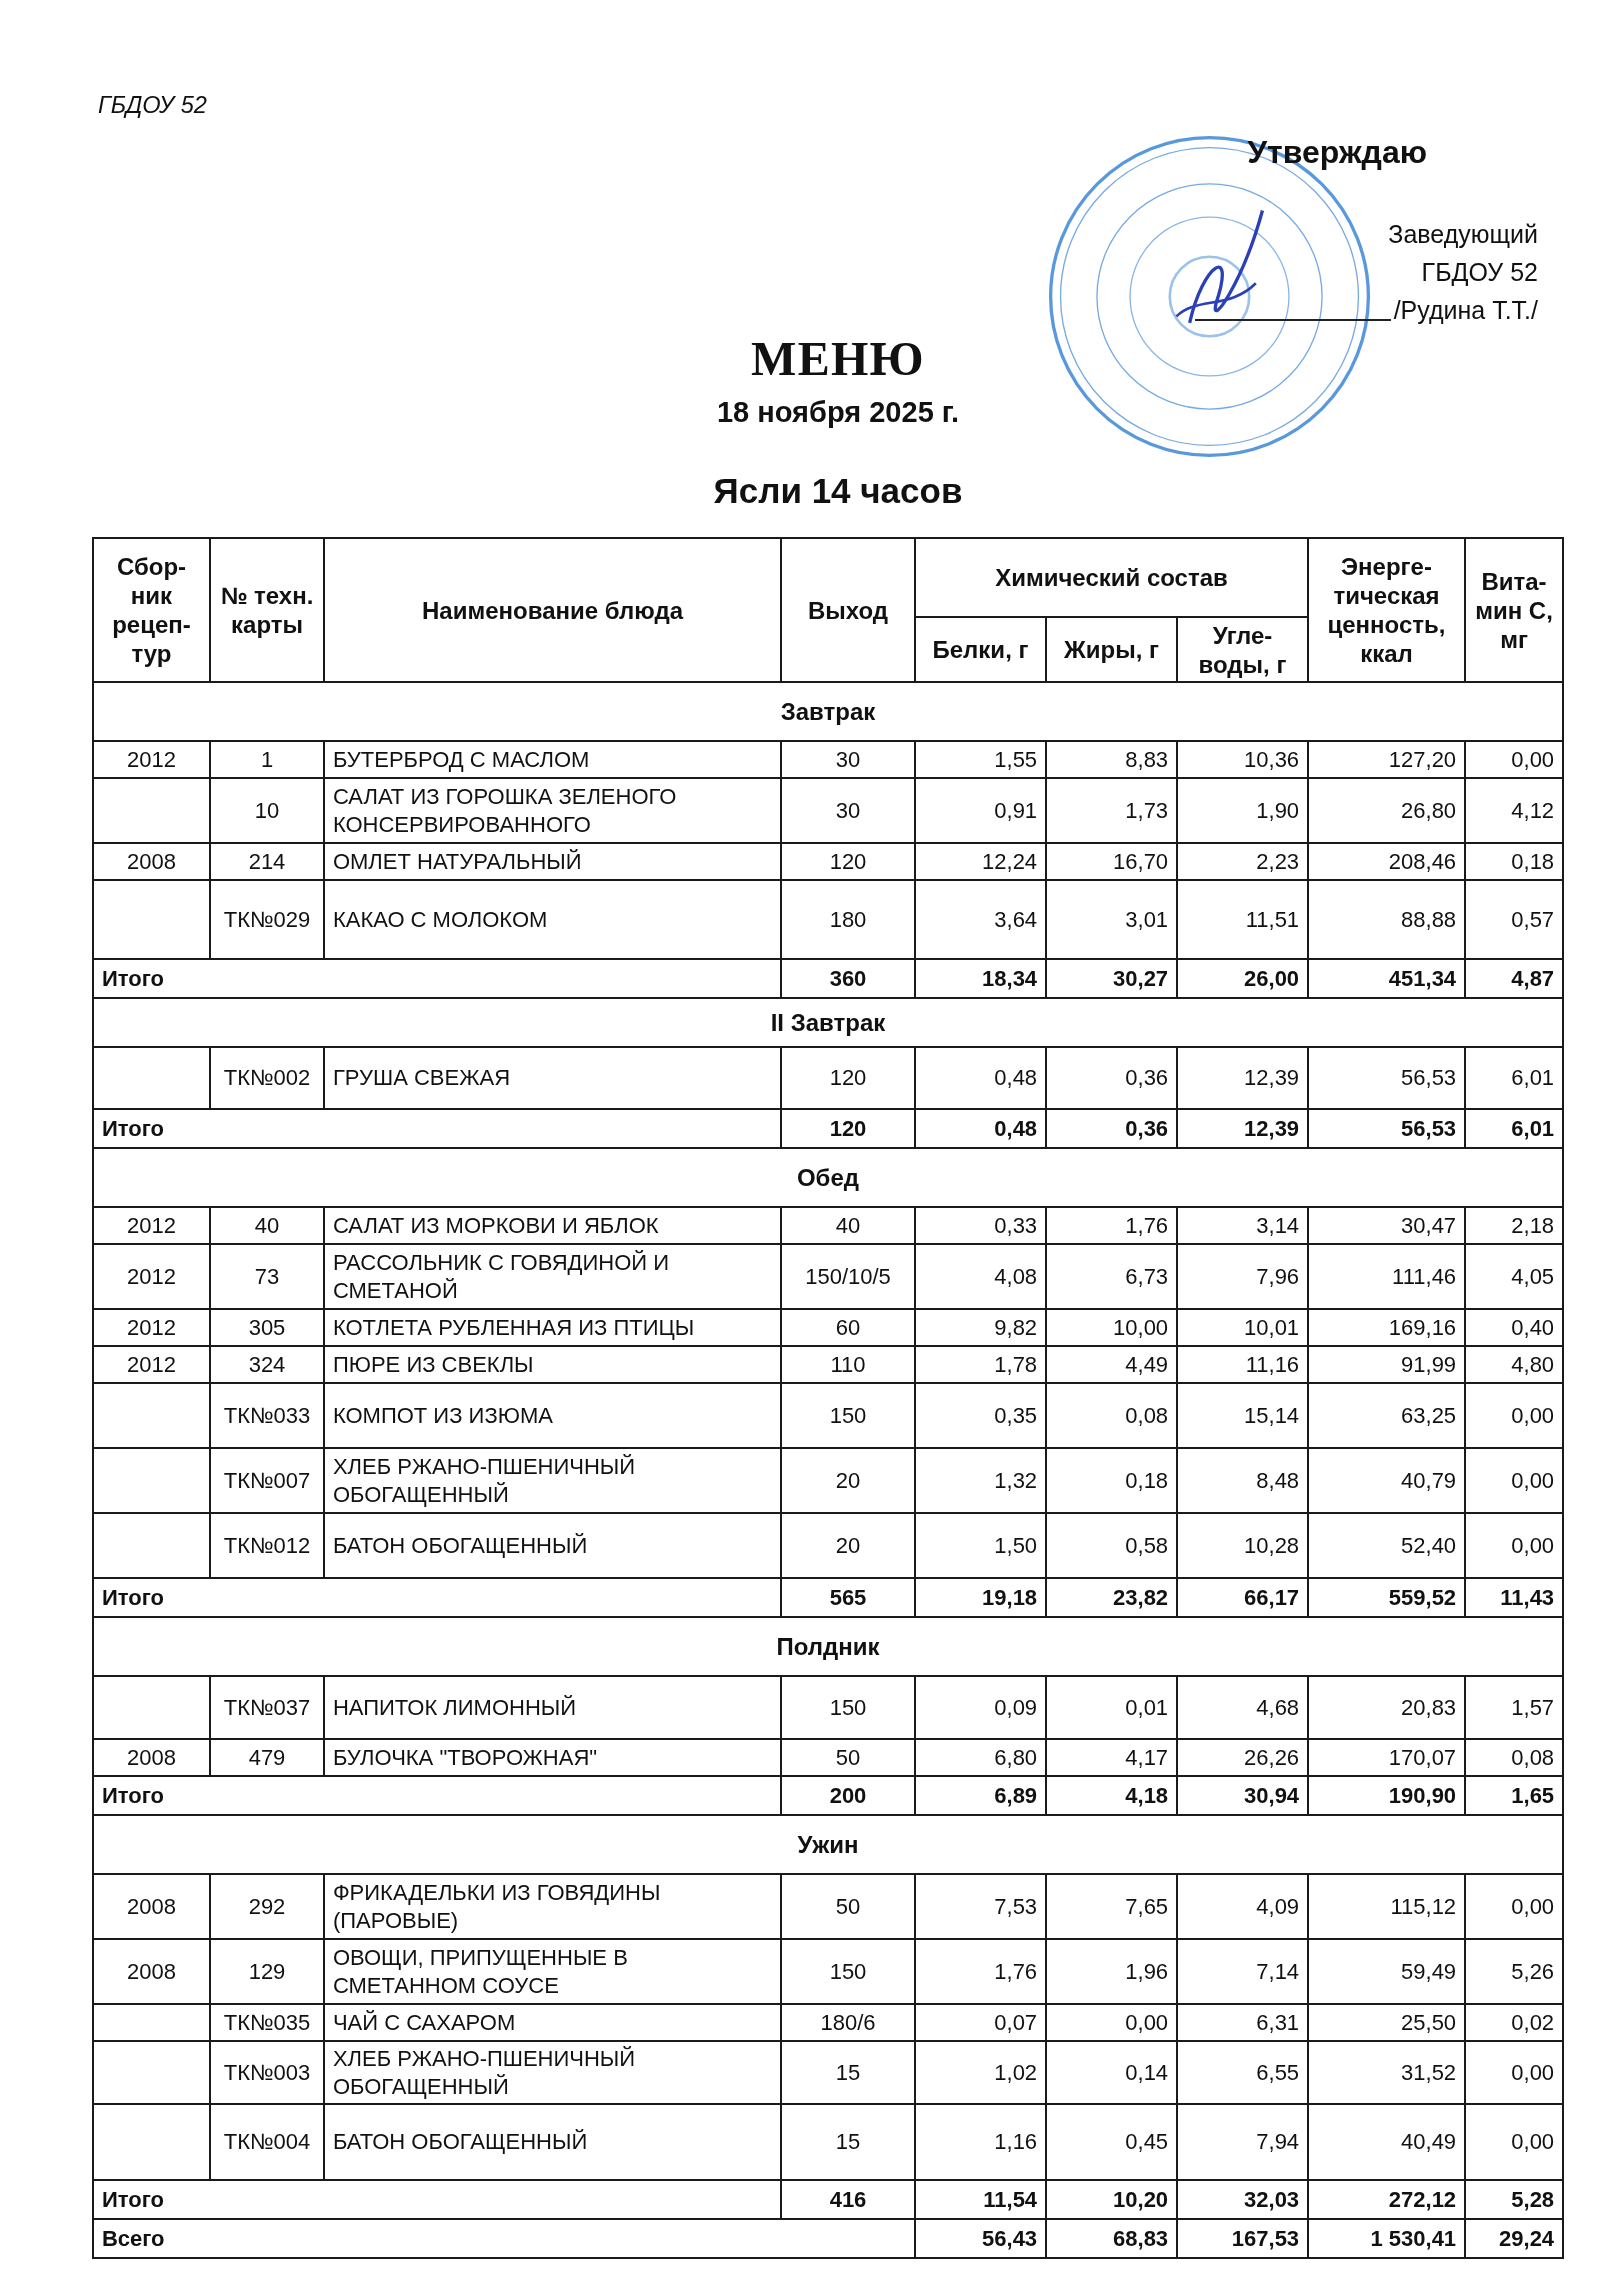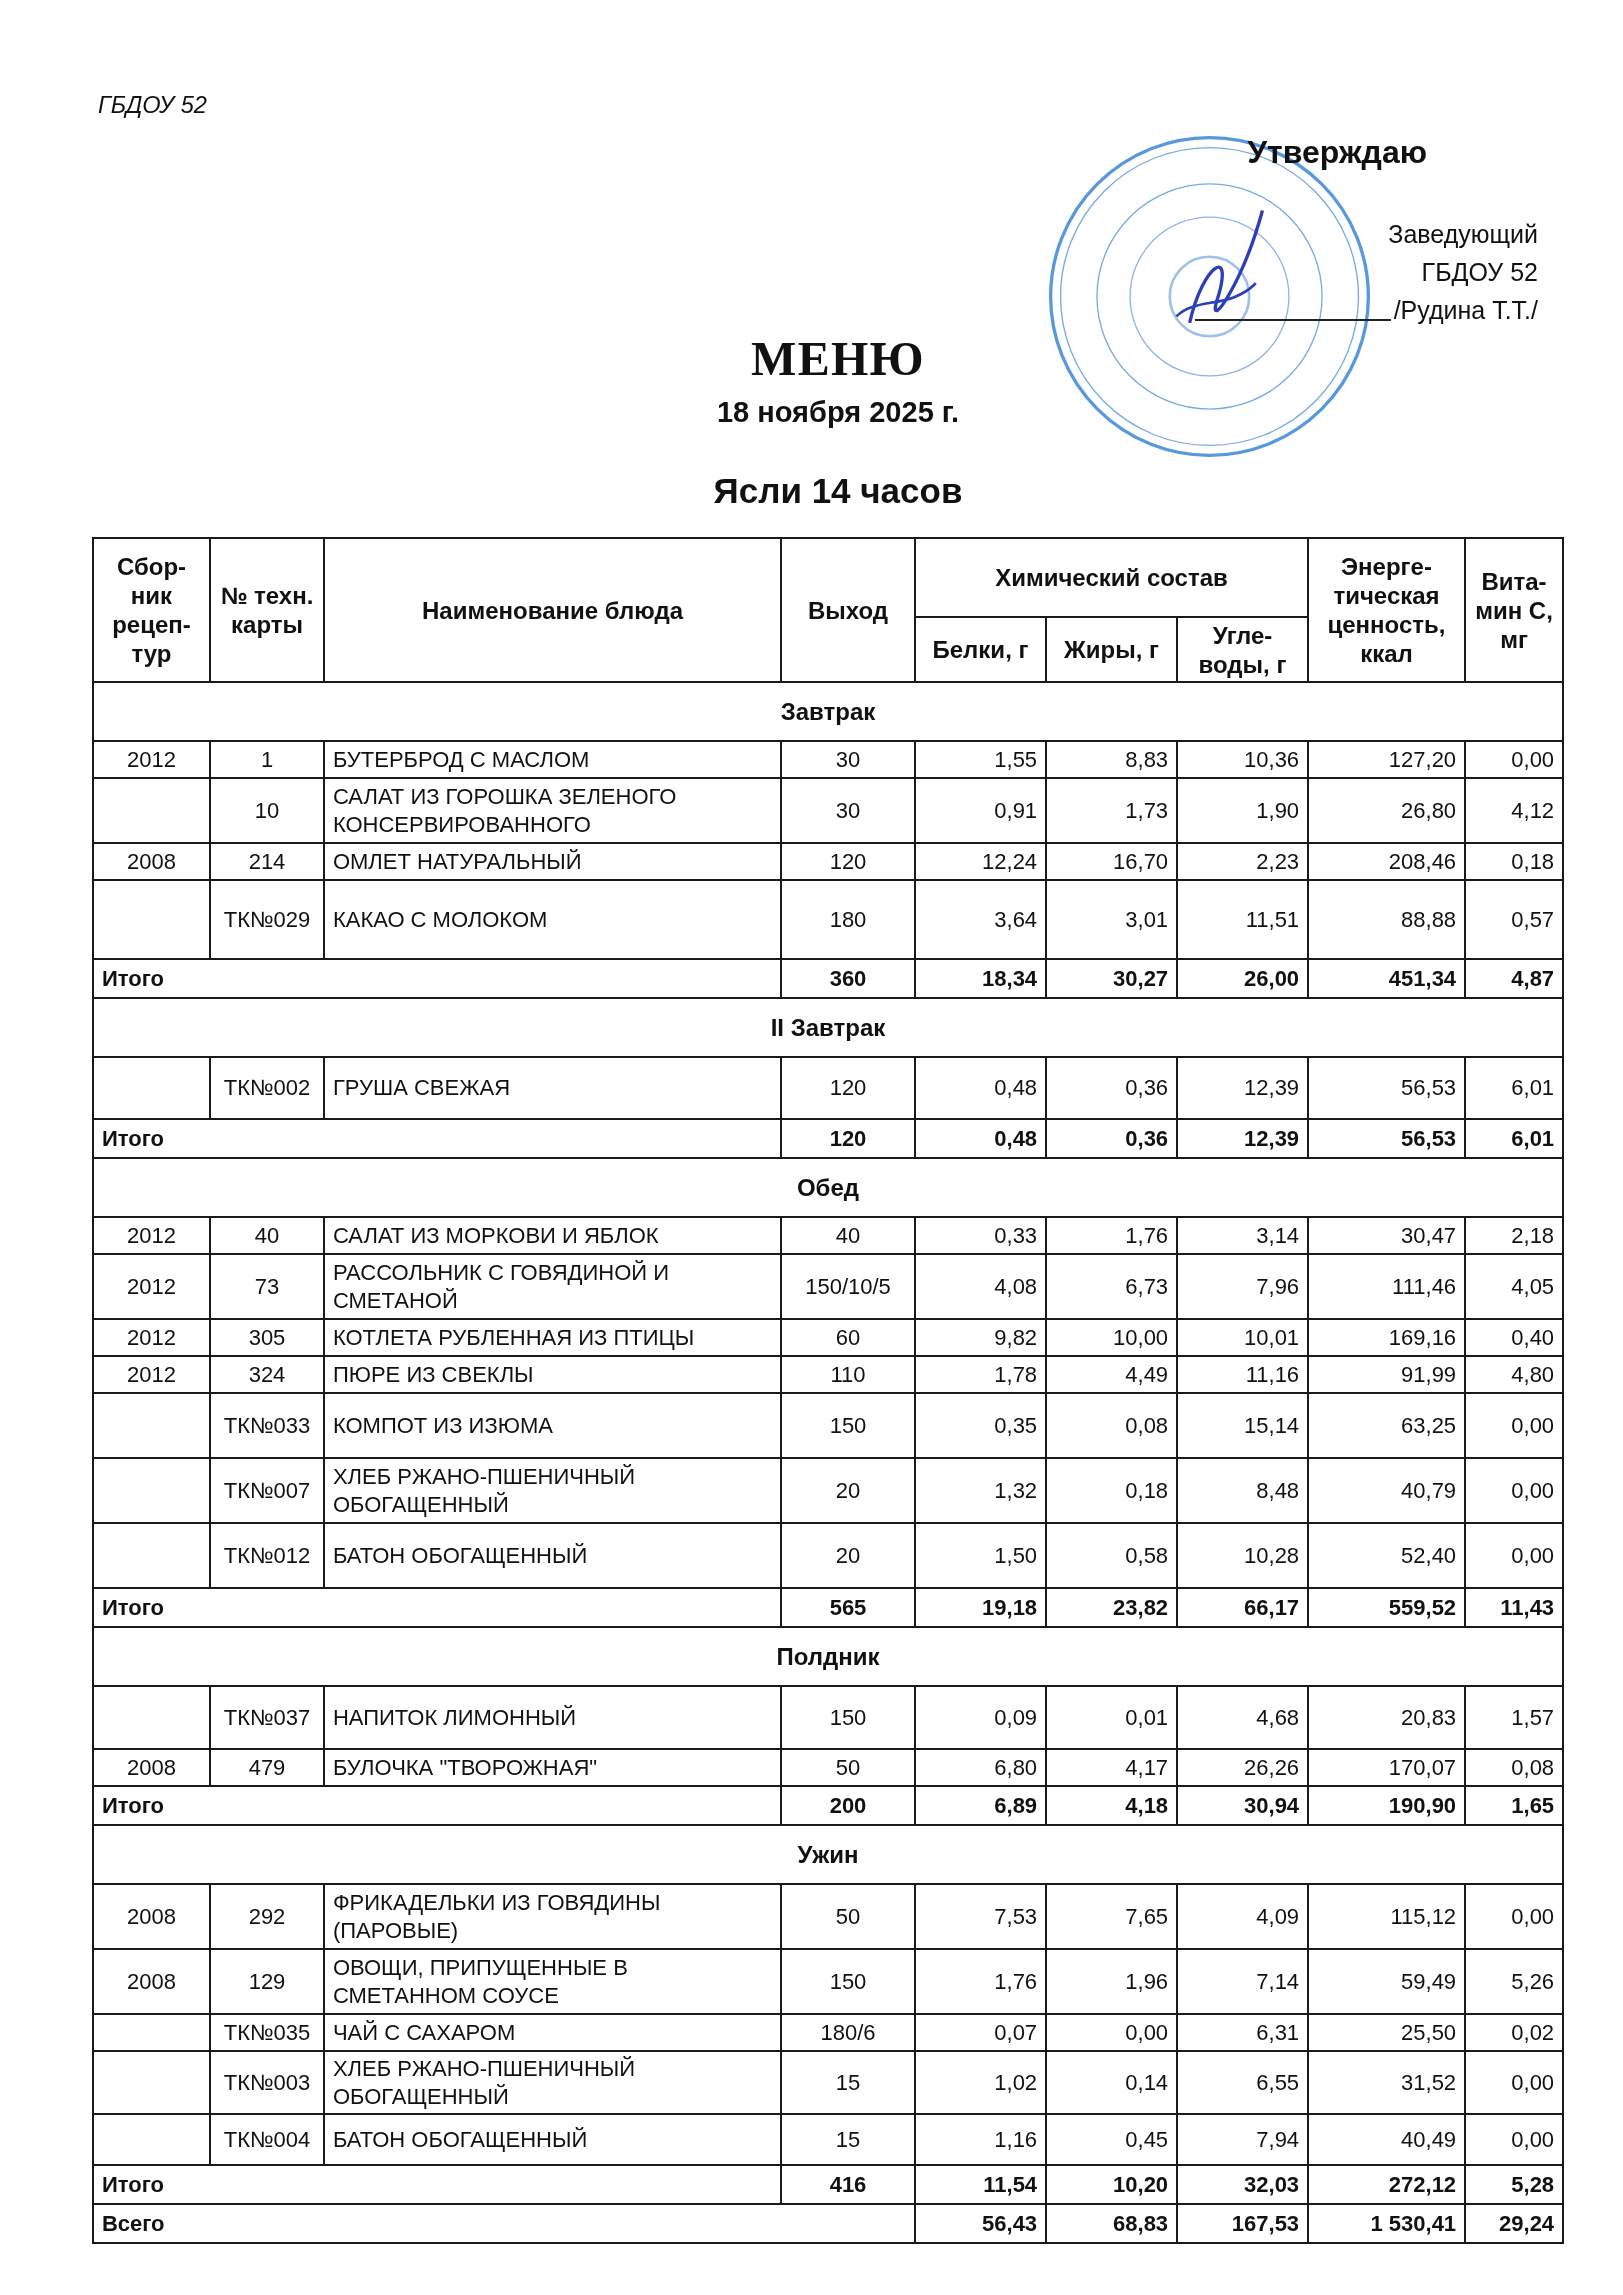--- a/index.html
+++ b/index.html
@@ -129,21 +129,21 @@
       </tr>
       <tr class="tot" style="height: 39px;">
         <td class="l" colspan="3">Итого</td>
         <td class="c">360</td>
         <td class="r">18,34</td>
         <td class="r">30,27</td>
         <td class="r">26,00</td>
         <td class="r">451,34</td>
         <td class="r">4,87</td>
       </tr>
-      <tr class="sec" style="height: 59px; margin-left: 32px;">
+      <tr class="sec" style="height: 49px; margin-left: 32px;">
         <td colspan="9">II Завтрак</td>
       </tr>
       <tr style="height: 62px;">
         <td class="c"></td>
         <td class="tk">ТК№002</td>
         <td class="l name">ГРУША СВЕЖАЯ</td>
         <td class="c">120</td>
         <td class="r">0,48</td>
         <td class="r">0,36</td>
         <td class="r">12,39</td>
@@ -322,21 +322,21 @@
         <td class="c"></td>
         <td class="tk">ТК№003</td>
         <td class="l name">ХЛЕБ РЖАНО-ПШЕНИЧНЫЙ ОБОГАЩЕННЫЙ</td>
         <td class="c">15</td>
         <td class="r">1,02</td>
         <td class="r">0,14</td>
         <td class="r">6,55</td>
         <td class="r">31,52</td>
         <td class="r">0,00</td>
       </tr>
-      <tr style="height: 51px;">
+      <tr style="height: 76px;">
         <td class="c"></td>
         <td class="tk">ТК№004</td>
         <td class="l name">БАТОН ОБОГАЩЕННЫЙ</td>
         <td class="c">15</td>
         <td class="r">1,16</td>
         <td class="r">0,45</td>
         <td class="r">7,94</td>
         <td class="r">40,49</td>
         <td class="r">0,00</td>
       </tr>

